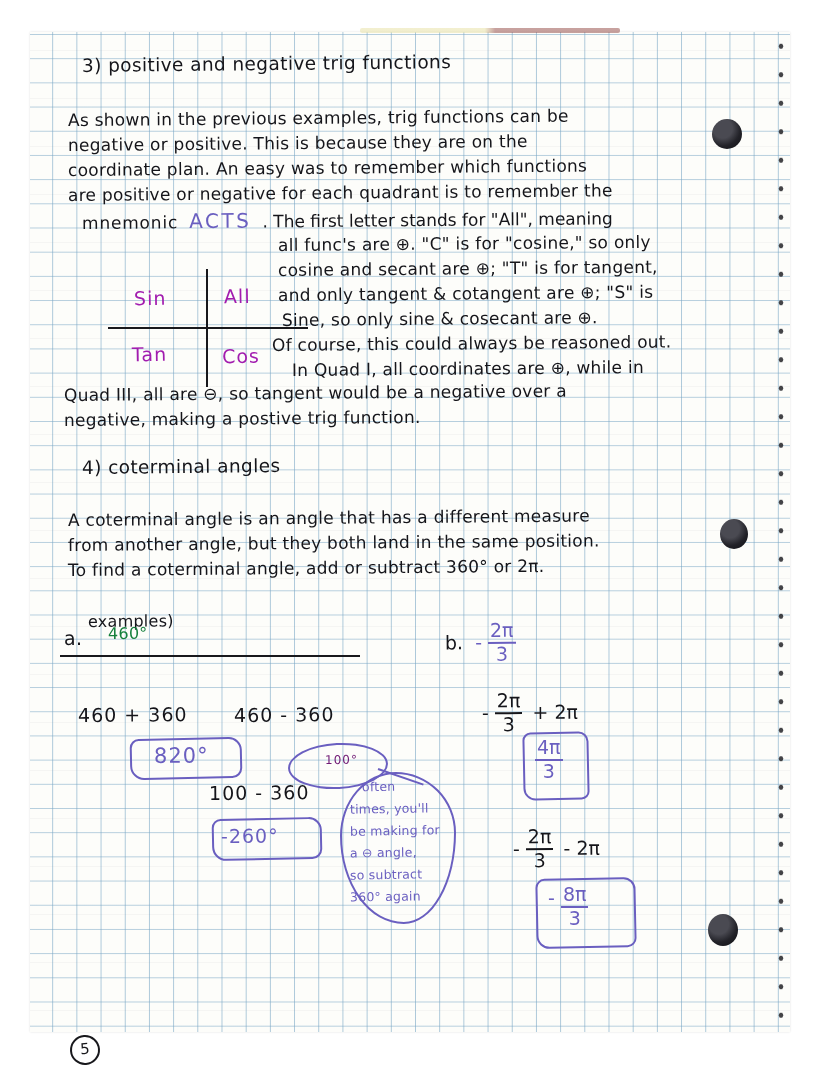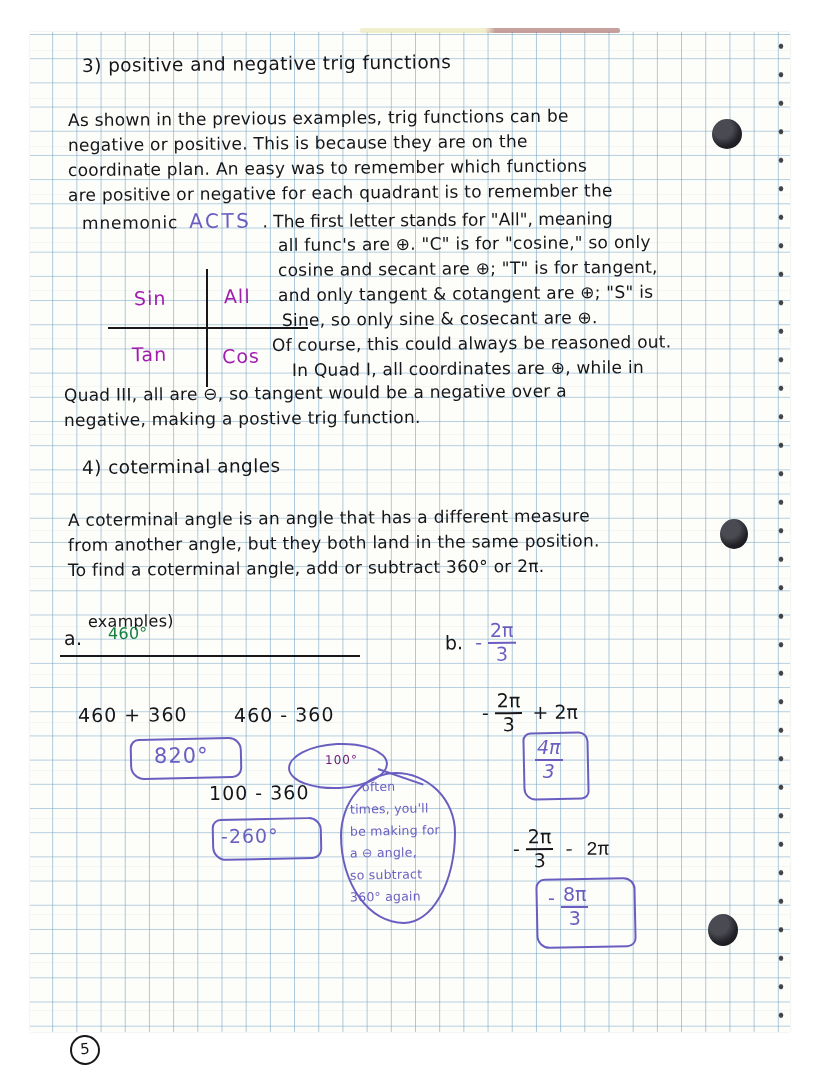--- a/index.html
+++ b/index.html
@@ -190,37 +190,37 @@
     <span>-</span>
     <span class="frac">
       <span class="num">2π</span>
       <span class="bar"></span>
       <span class="den">3</span>
     </span>
     <span style="padding-left:4px;">+ 2π</span>
   </div>
 
   <div class="pbox" style="left:493px; top:700px; width:62px; height:64px; border-radius:8px 10px 8px 12px;"></div>
-  <div style="position:absolute; left:505px; top:707px; font-size:19px; color:#6a5fc0;font-style:italic;">
+  <div style="position:absolute; left:505px; top:707px; font-size:19px; color:#6a5fc0;">
     <span class="frac">
       <span class="num">4π</span>
       <span class="bar"></span>
       <span class="den">3</span>
     </span>
   </div>
 
   <div style="position:absolute; left:483px; top:796px; font-size:19px; color:#15151a;
               transform:rotate(-.5deg);">
     <span>-</span>
     <span class="frac">
       <span class="num">2π</span>
       <span class="bar"></span>
       <span class="den">3</span>
     </span>
-    <span style="padding-left:4px;font-family:Liberation Mono, monospace;">- 2π</span>
+    <span style="padding-left:4px;">- 2π</span>
   </div>
 
   <div class="pbox" style="left:506px; top:846px; width:96px; height:66px; border-radius:9px 12px 9px 13px;"></div>
   <div style="position:absolute; left:518px; top:854px; font-size:19px; color:#6a5fc0;">
     <span style="position:relative; top:-8px;">-</span>
     <span class="frac">
       <span class="num">8π</span>
       <span class="bar"></span>
       <span class="den">3</span>
     </span>

